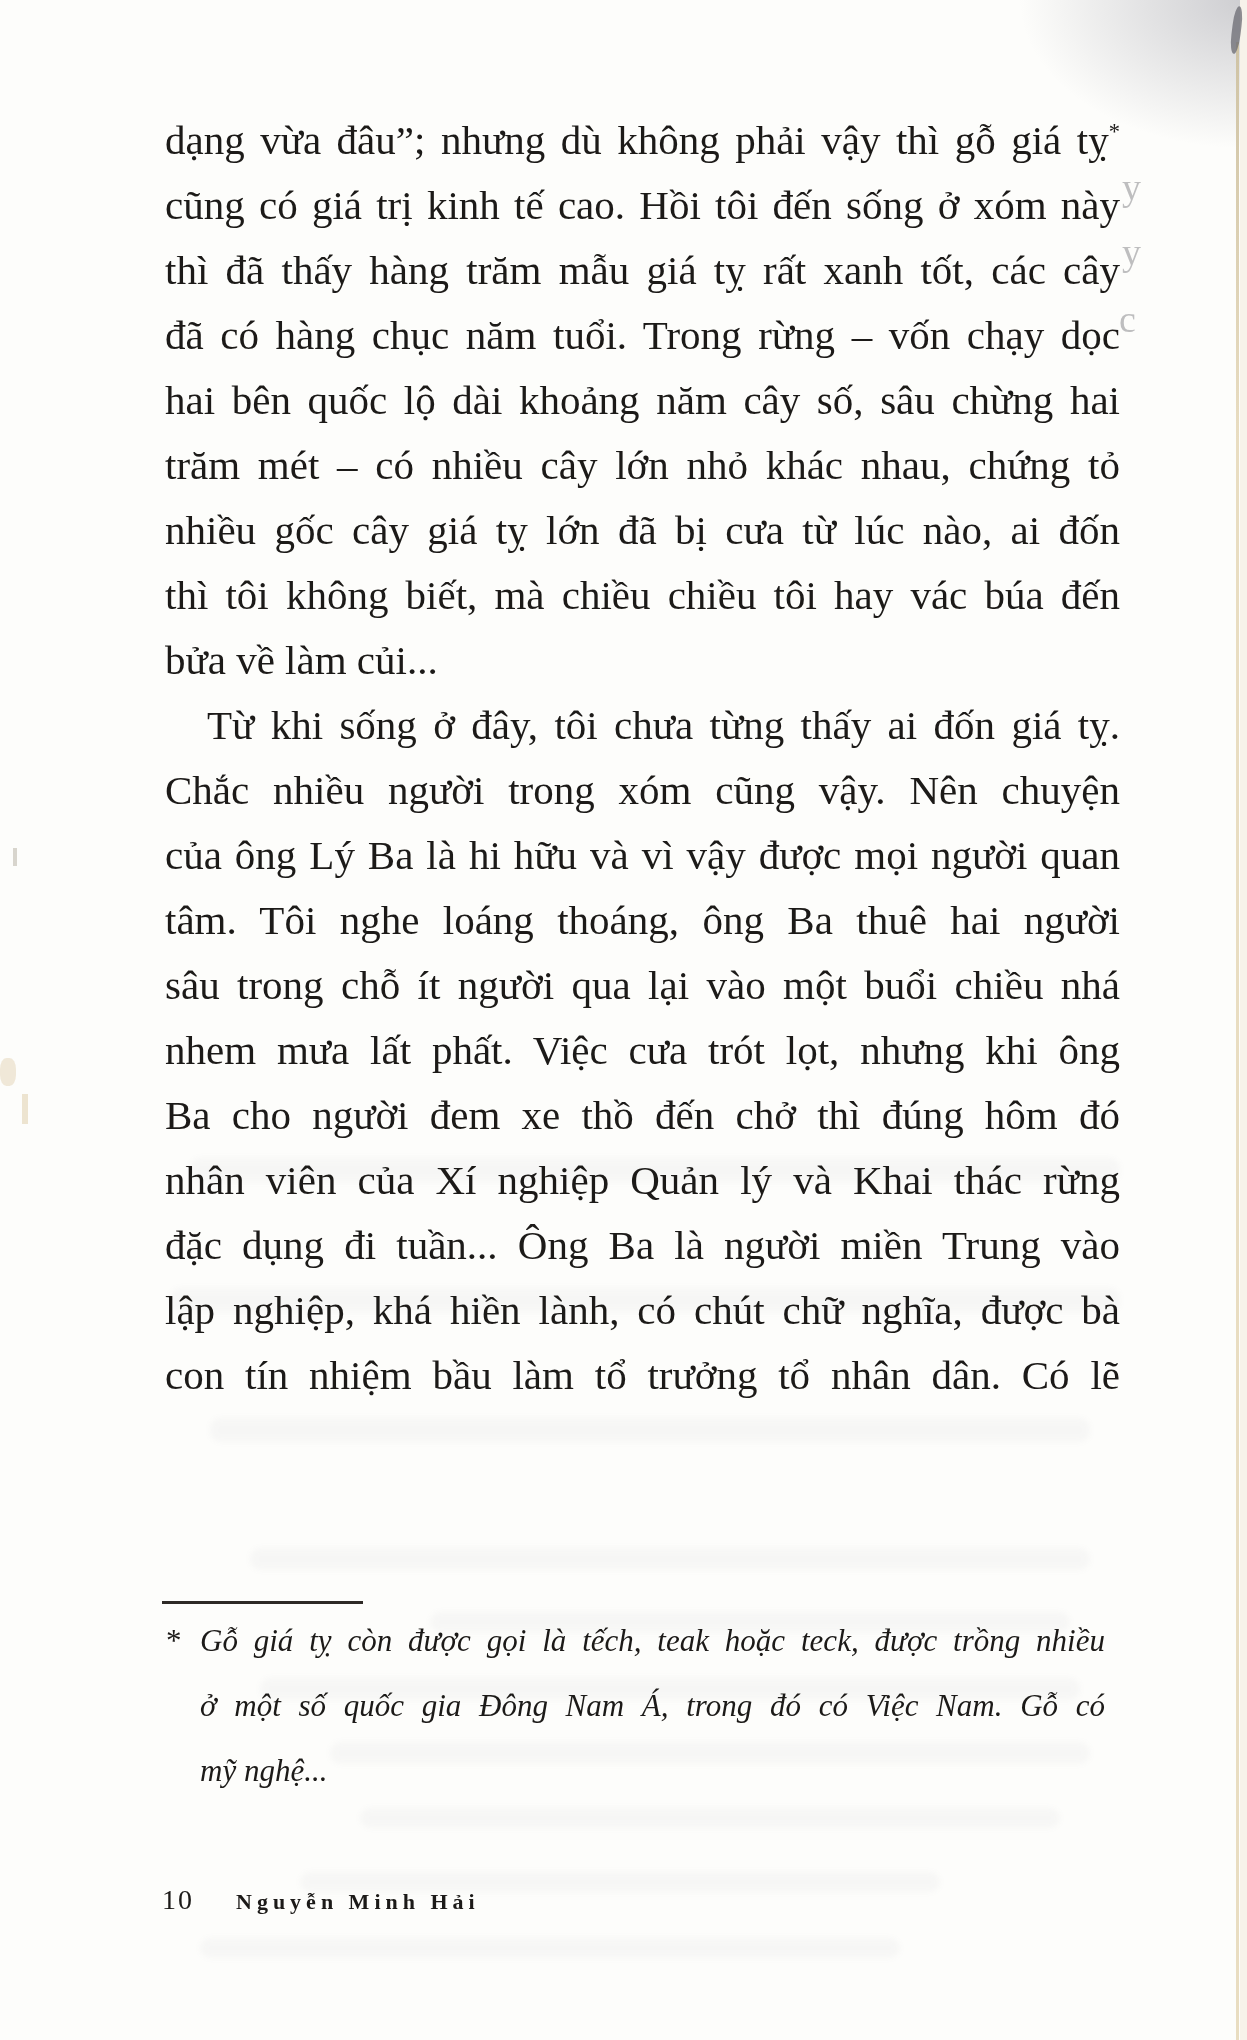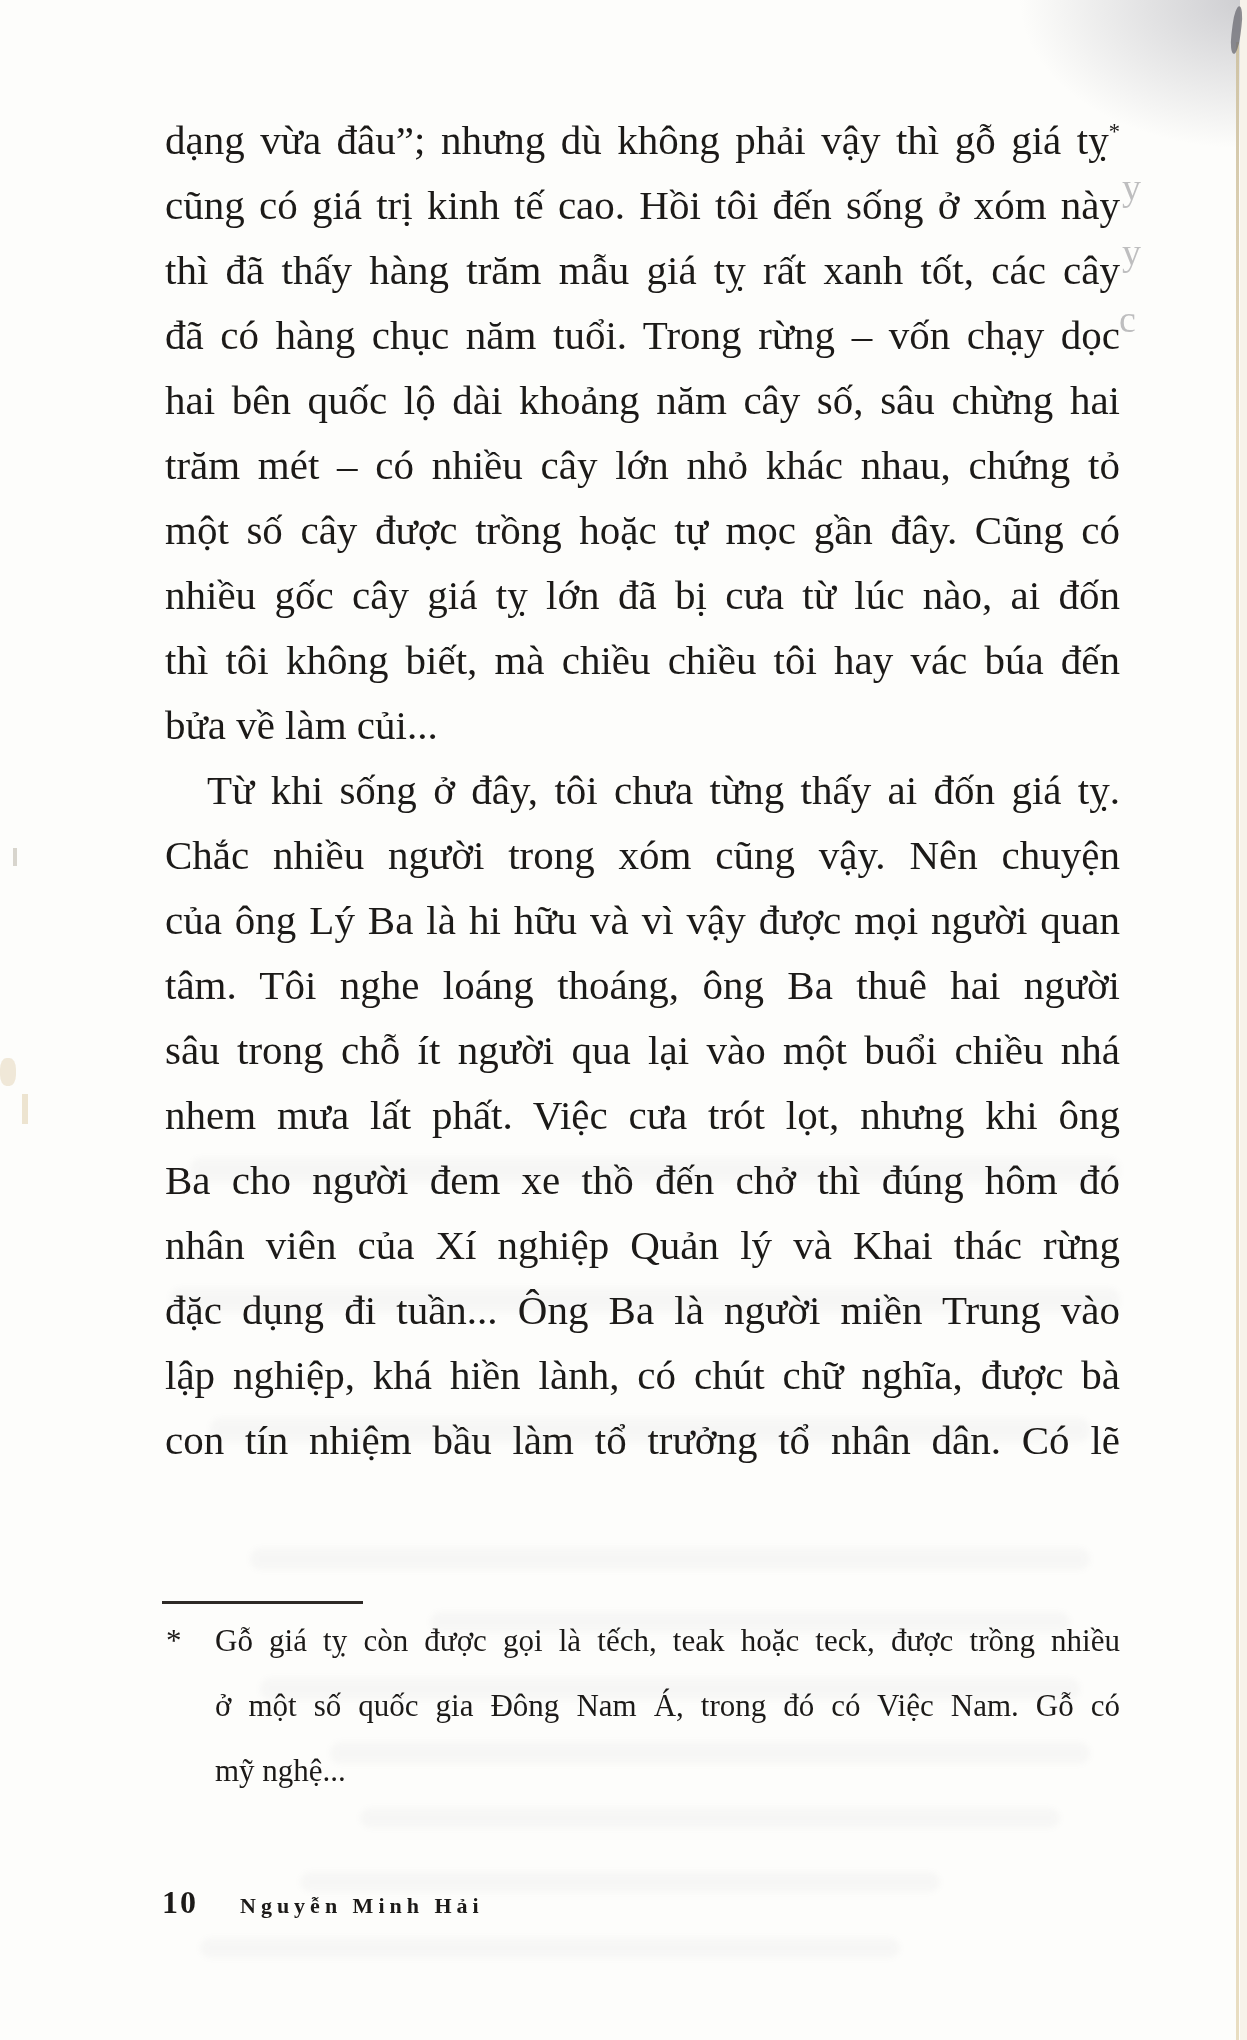--- a/index.html
+++ b/index.html
@@ -17,29 +17,29 @@
     height:65px;line-height:65px;font-size:41px;
     text-align:justify;text-align-last:justify;
     overflow:hidden;white-space:normal;
   }
   .bline.para-end{text-align-last:left;}
   .bline.indent{padding-left:42px;}
   .fn-marker{font-size:0.55em;vertical-align:super;line-height:0;}
   
   .footnote-rule{position:absolute;left:162px;top:1601px;width:201px;height:3px;background:#2e2a26;}
   .fn-asterisk{position:absolute;left:166px;top:1608px;font-size:31px;line-height:65px;}
-  .footnote-block{position:absolute;left:215px;top:1608px;width:905px;}
+  .footnote-block{position:absolute;left:200px;top:1608px;width:905px;font-style:italic;}
   .fline{
     height:65px;line-height:65px;font-size:31px;
     text-align:justify;text-align-last:justify;overflow:hidden;
   }
   .fline.last{text-align-last:left;}
   
   .footer{position:absolute;left:162px;top:1884px;display:flex;align-items:baseline;gap:42px;}
-  .page-num{font-size:32px;font-weight:bold;letter-spacing:2px;}
+  .page-num{font-size:28px;font-weight:normal;letter-spacing:2px;}
   .author{font-size:22px;font-weight:bold;letter-spacing:5px;}
   
   .ghost{position:absolute;color:#5a5a60;opacity:.38;font-size:38px;line-height:38px;}
   .g1{left:1122px;top:168px;}
   .g2{left:1122px;top:233px;}
   .g3{left:1119px;top:300px;}
   .bleed{position:absolute;background:#8a8a96;opacity:.05;filter:blur(3px);border-radius:10px;}
   .b1{left:190px;top:1158px;width:930px;height:24px;}
   .b2{left:170px;top:1288px;width:950px;height:24px;}
   .b3{left:210px;top:1418px;width:880px;height:24px;}
@@ -88,21 +88,20 @@
   <div class="ghost g2">y</div>
   <div class="ghost g3">c</div>
 
   <div class="body-block">
     <div class="bline"><span>dạng vừa đâu”; nhưng dù không phải vậy thì gỗ giá tỵ</span><sup class="fn-marker">*</sup></div>
     <div class="bline">cũng có giá trị kinh tế cao. Hồi tôi đến sống ở xóm này</div>
     <div class="bline">thì đã thấy hàng trăm mẫu giá tỵ rất xanh tốt, các cây</div>
     <div class="bline">đã có hàng chục năm tuổi. Trong rừng – vốn chạy dọc</div>
     <div class="bline">hai bên quốc lộ dài khoảng năm cây số, sâu chừng hai</div>
     <div class="bline">trăm mét – có nhiều cây lớn nhỏ khác nhau, chứng tỏ</div>
-    <div class="bline">một số cây được trồng hoặc tự mọc gần đây. Cũng có</div>
     <div class="bline">nhiều gốc cây giá tỵ lớn đã bị cưa từ lúc nào, ai đốn</div>
     <div class="bline">thì tôi không biết, mà chiều chiều tôi hay vác búa đến</div>
     <div class="bline para-end">bửa về làm củi...</div>
 
     <div class="bline indent">Từ khi sống ở đây, tôi chưa từng thấy ai đốn giá tỵ.</div>
     <div class="bline">Chắc nhiều người trong xóm cũng vậy. Nên chuyện</div>
     <div class="bline">của ông Lý Ba là hi hữu và vì vậy được mọi người quan</div>
     <div class="bline">tâm. Tôi nghe loáng thoáng, ông Ba thuê hai người</div>
     <div class="bline">sâu trong chỗ ít người qua lại vào một buổi chiều nhá</div>
     <div class="bline">nhem mưa lất phất. Việc cưa trót lọt, nhưng khi ông</div>

